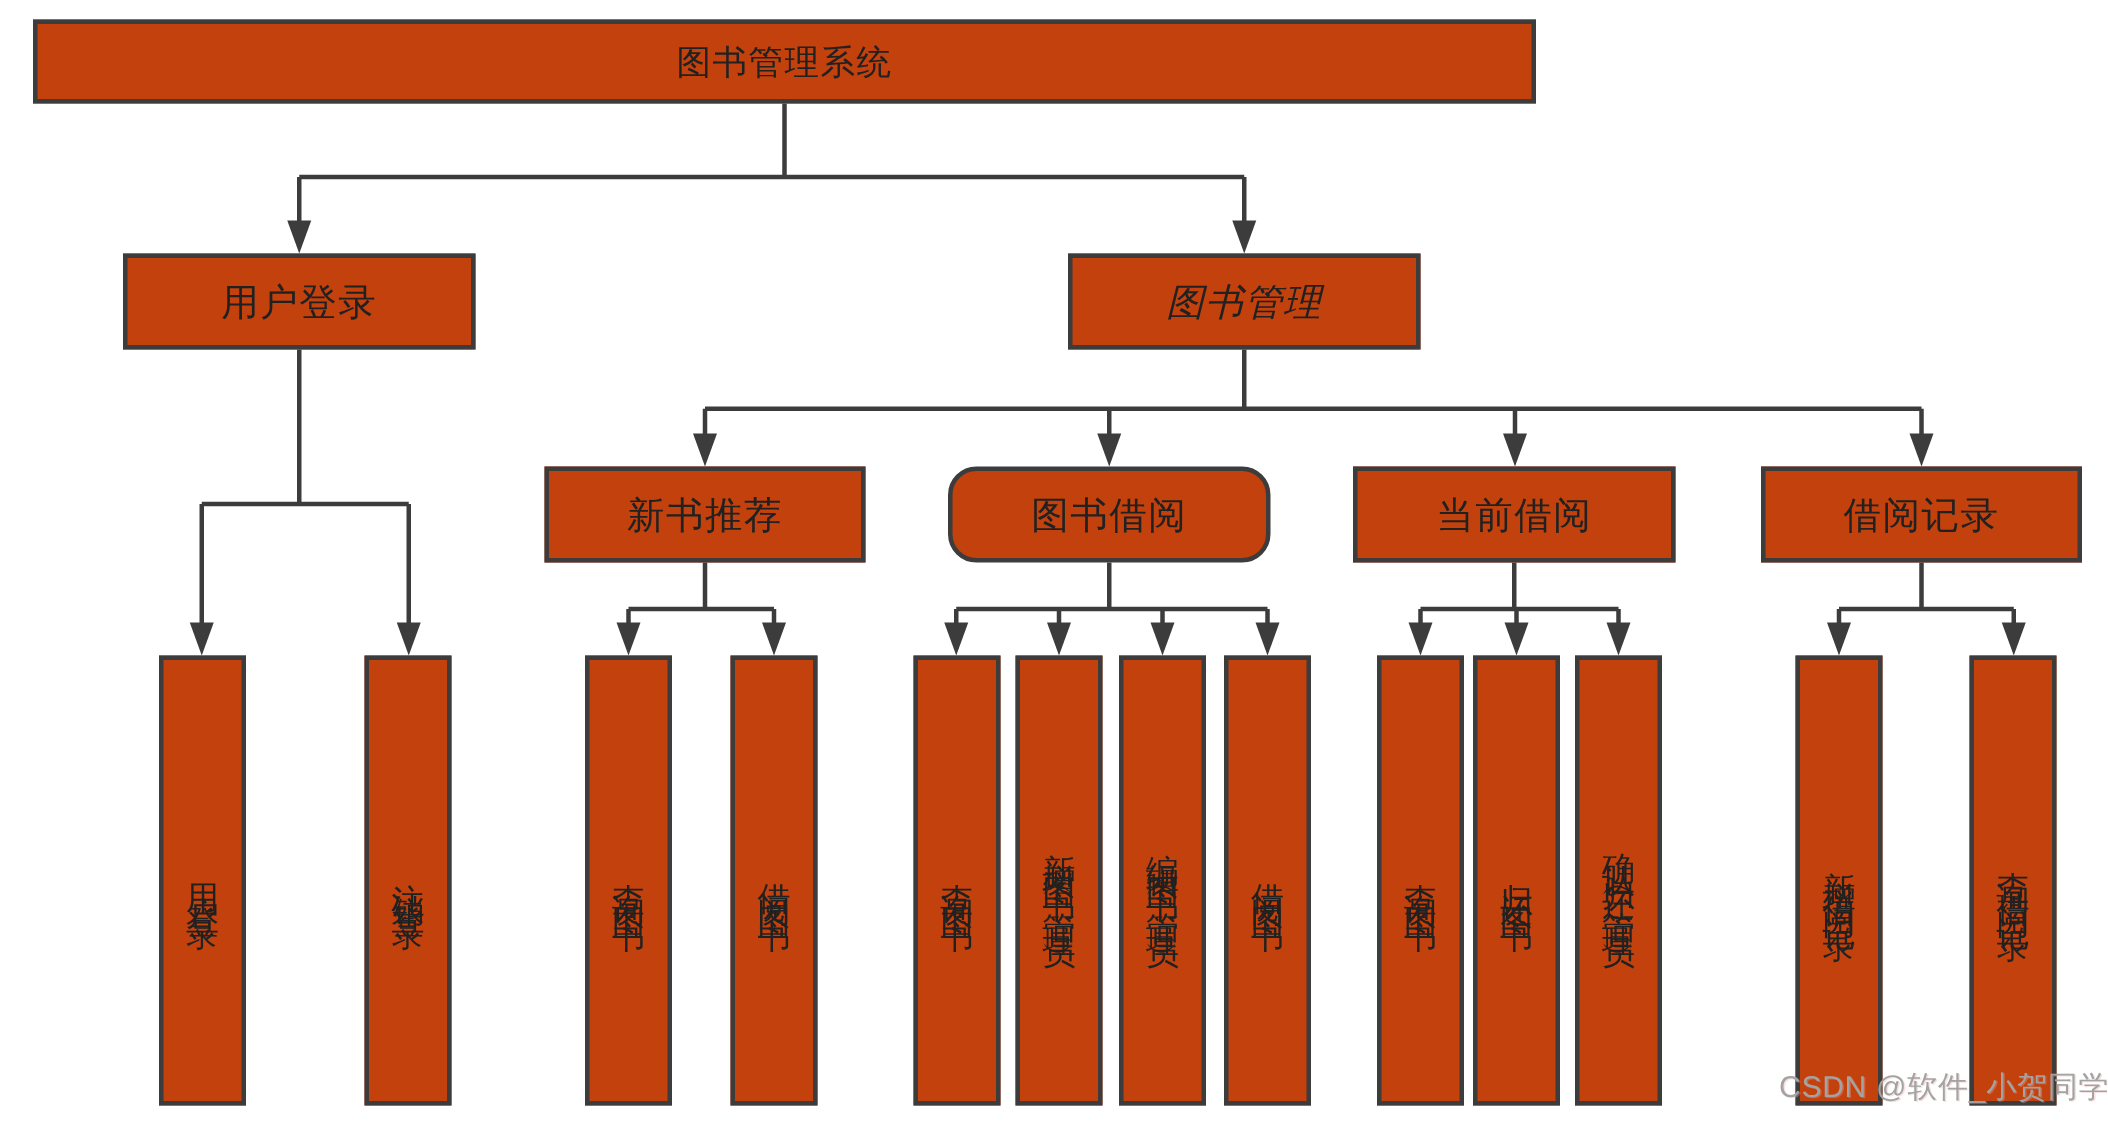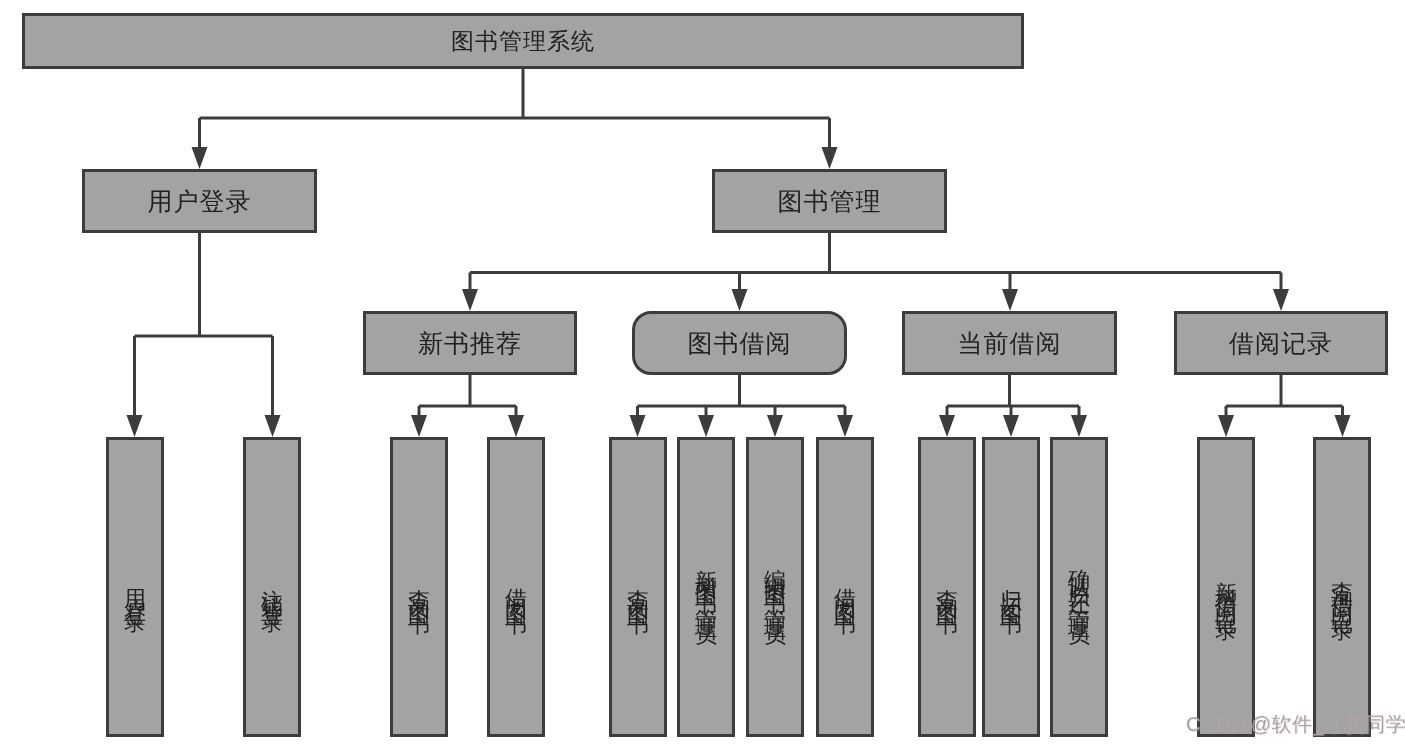--- a/index.html
+++ b/index.html
@@ -24,21 +24,21 @@
     fill: none;
   }
   .connectors polygon {
     fill: #3c3c3c;
     stroke: none;
   }
   .box {
     position: absolute;
     box-sizing: border-box;
     border: 3px solid #3c3c3c;
-    background: #a3a3a3;
+    background: #c2410c;
     display: flex;
     align-items: center;
     justify-content: center;
   }
   .hlabel {
     font-size: 25px;
     letter-spacing: 1px;
     color: #212121;
     white-space: nowrap;
   }
@@ -105,21 +105,21 @@
     <polygon points="1334.5,415 1350.5,415 1342.5,437"></polygon>
   </svg>
 
   <div class="box root-box" style="left:22px; top:13px; width:1002px; height:56px;">
     <span class="hlabel">图书管理系统</span>
   </div>
 
   <div class="box" style="left:82px; top:169px; width:235px; height:64px;">
     <span class="hlabel">用户登录</span>
   </div>
-  <div class="box" style="left:712px; top:169px; width:235px; height:64px;">
+  <div class="box" style="left:712px; top:169px; width:235px; height:64px;font-style:italic;">
     <span class="hlabel">图书管理</span>
   </div>
 
   <div class="box" style="left:363px; top:311px; width:214px; height:64px;text-align:center;">
     <span class="hlabel">新书推荐</span>
   </div>
   <div class="box" style="left:632px; top:311px; width:215px; height:64px;border-radius:19px;">
     <span class="hlabel">图书借阅</span>
   </div>
   <div class="box" style="left:902px; top:311px; width:215px; height:64px;justify-content:center;">

